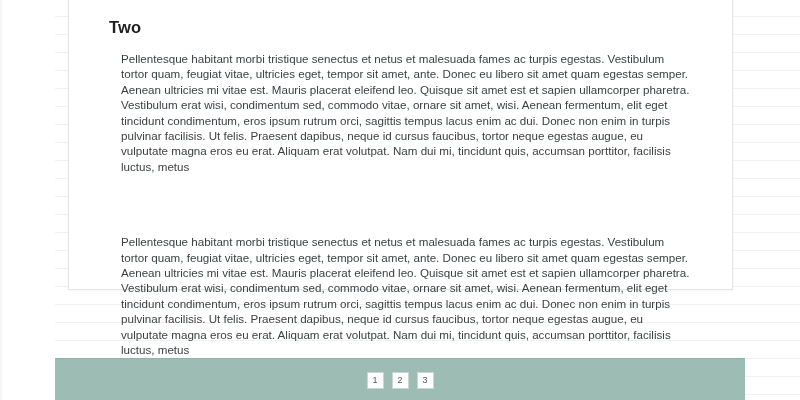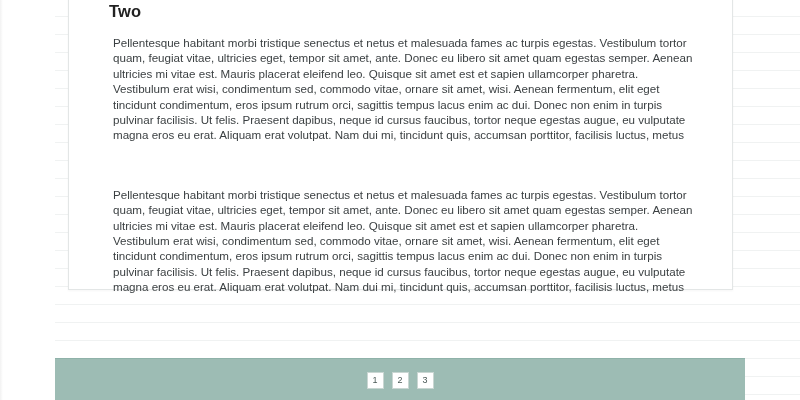--- a/index.html
+++ b/index.html
@@ -54,29 +54,29 @@
   }
 
   #card-inner {
     padding: 0 30px 0 40px;
   }
 
   .section { padding-top: 6px; }
   .section.second { padding-top: 36px; }
 
   h2.heading {
-    margin: 0 0 14px 0;
+    margin: 16px 0 14px 0;
     font-size: 16.5px;
     font-weight: bold;
     color: #222222;
     letter-spacing: 0.1px;
   }
 
   p.body-text {
-    margin: 4px;
+    margin: 12px;
     font-size: 11.6px;
     line-height: 15.4px;
     color: #3a3f41;
     text-align: left;
     max-width: 600px;
   }
 
   
   #footer-bar {
     position: absolute;

